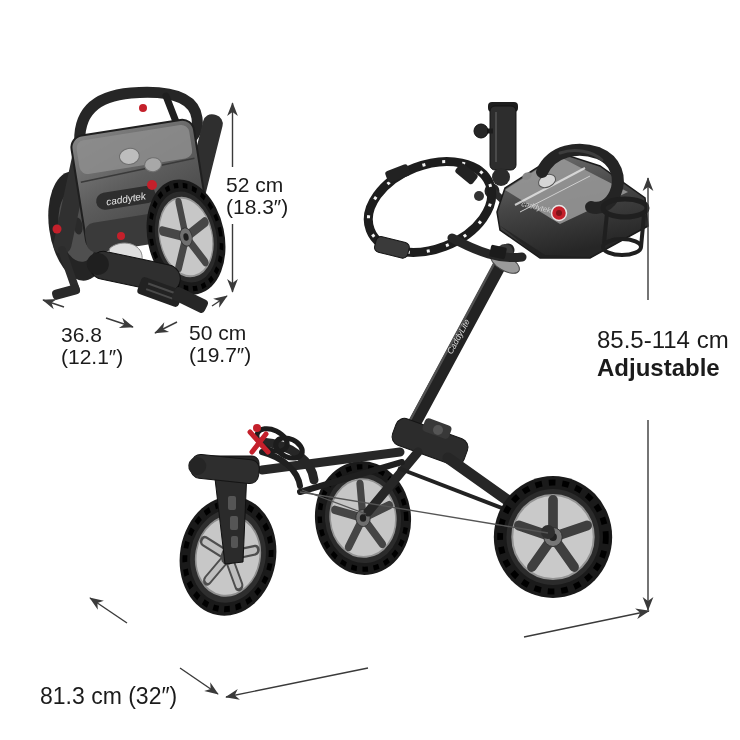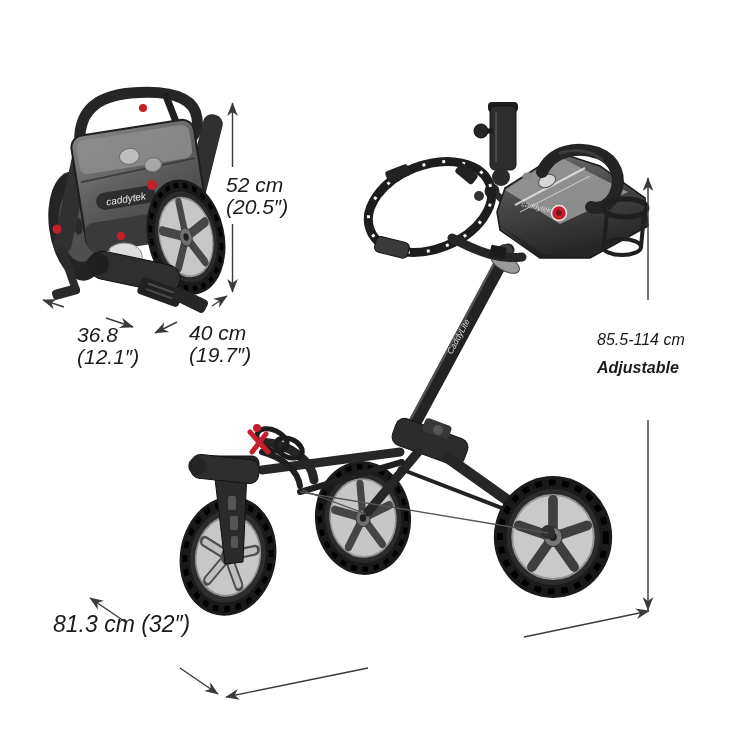--- a/index.html
+++ b/index.html
@@ -1,31 +1,31 @@
 <!DOCTYPE html>
 <html><head>
 <meta charset="utf-8">
 <style>
   html,body{margin:0;padding:0;background:#fff;}
   .canvas{
     position:relative;width:740px;height:740px;background:#ffffff;
     font-family:"Liberation Sans", sans-serif;color:#1b1b1b;overflow:hidden;
   }
   .canvas svg{position:absolute;left:0;top:0;}
-  .dim{position:absolute;white-space:nowrap;z-index:5;font-style:italic;}
+  .dim{position:absolute;white-space:nowrap;z-index:5;}
   .dim .line{display:block;}
   .dim-small{font-size:21px;line-height:22px;}
-  #dim-handle-height{font-size:16px;line-height:27.5px;}
+  #dim-handle-height{font-size:24px;line-height:27.5px;}
   #dim-handle-height .bold{font-weight:700;}
   .dim-bottom{font-size:23px;line-height:24px;}
   #dim-folded-height{left:226px;top:174px;}
-  #dim-folded-depth{left:77px;top:324px;}
+  #dim-folded-depth{left:61px;top:324px;}
   #dim-folded-width{left:189px;top:322px;}
   #dim-handle-height{left:597px;top:326px;}
-  #dim-width{left:40px;top:612px;margin-left:13px;}
+  #dim-width{left:40px;top:684px;}
   #dim-length{left:392px;top:648px;}
 </style>
 </head>
 <body>
 
 <div class="canvas">
 
 <svg width="740" height="740" viewBox="0 0 740 740">
   <defs>
     <marker id="arw" viewBox="0 0 10 8" refX="9" refY="4" markerWidth="11" markerHeight="9" orient="auto-start-reverse">
@@ -300,30 +300,30 @@
     <line x1="127" y1="623" x2="90" y2="598" marker-end="url(#arw)"></line>
     <line x1="180" y1="668" x2="218" y2="694" marker-end="url(#arw)"></line>
 
     <line x1="368" y1="668" x2="226" y2="697" marker-end="url(#arw)"></line>
     <line x1="524" y1="637" x2="649" y2="611" marker-end="url(#arw)"></line>
   </g>
 </svg>
 
 <div class="dim dim-small" id="dim-folded-height">
   <span class="line">52 cm</span>
-  <span class="line">(20.5″)</span>
+  <span class="line">(18.3″)</span>
 </div>
 
 <div class="dim dim-small" id="dim-folded-depth">
   <span class="line">36.8</span>
   <span class="line">(12.1″)</span>
 </div>
 
 <div class="dim dim-small" id="dim-folded-width">
-  <span class="line">40 cm</span>
+  <span class="line">50 cm</span>
   <span class="line">(19.7″)</span>
 </div>
 
 <div class="dim" id="dim-handle-height">
   <span class="line">85.5-114 cm</span>
   <span class="line bold">Adjustable</span>
 </div>
 
 <div class="dim dim-bottom" id="dim-width">
   <span class="line">81.3 cm (32″)</span>

